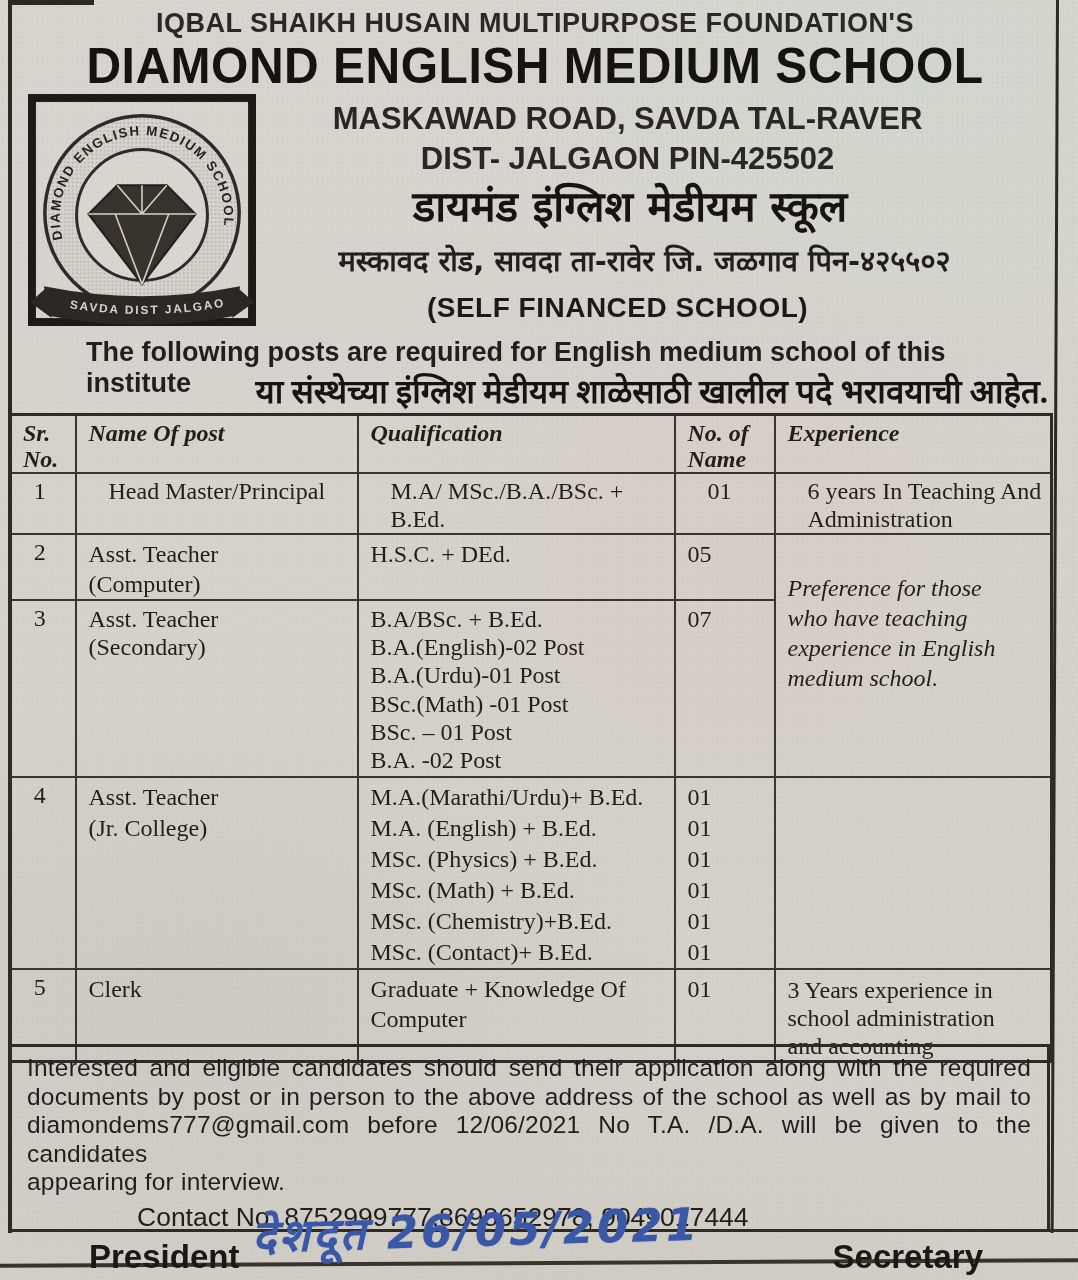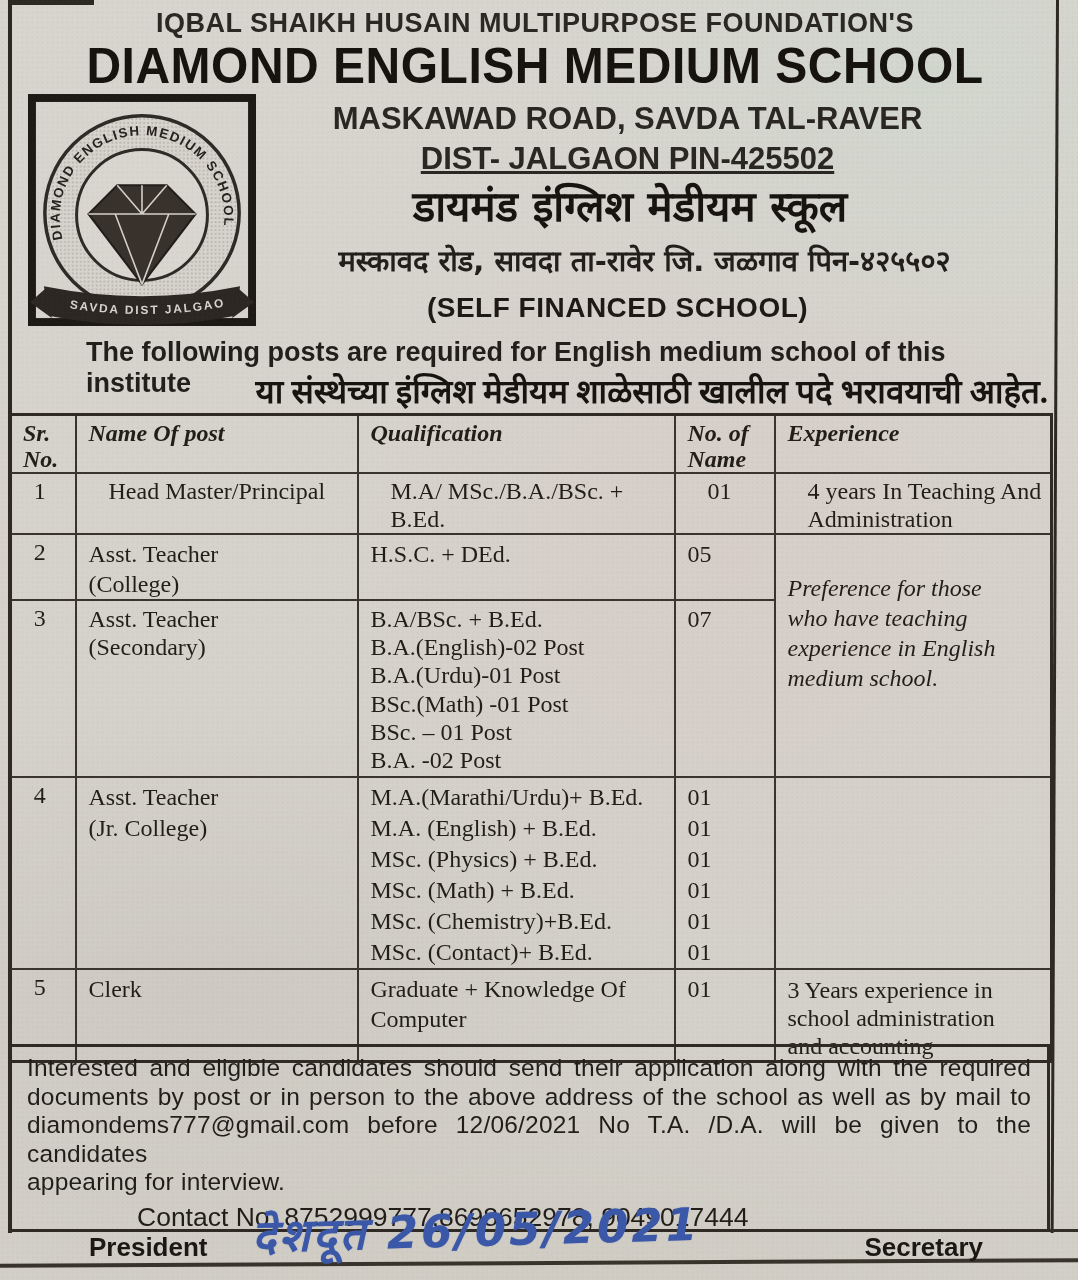--- a/index.html
+++ b/index.html
@@ -21,21 +21,21 @@
   .bLeft{position:absolute;left:8px;top:0;width:4px;height:1233px;background:#2c2822;}
   .bRight{position:absolute;left:1056px;top:0;width:3px;height:1233px;background:#2c2822;transform:rotate(.25deg);transform-origin:top;}
   .bTopSeg{position:absolute;left:8px;top:0;width:86px;height:5px;background:#2c2822;}
   .bBotExt{position:absolute;left:1044px;top:1229px;width:34px;height:3px;background:#332e27;}
   .ruleB{position:absolute;left:-4px;top:1261px;width:1090px;height:4px;background:#38332b;transform:rotate(-.3deg);}
   
   .hline{position:absolute;left:12px;right:20px;text-align:center;}
   .foundation{top:8px;font-size:27px;font-weight:700;letter-spacing:.5px;color:#2b2722;}
   .schoolname{top:38px;font-size:48px;font-weight:700;letter-spacing:.5px;color:#16130f;transform:scaleY(1.04);}
   .addr1{top:101px;padding-left:185px;font-size:31px;font-weight:700;color:#2a2621;}
-  .addr2{top:141px;padding-left:185px;font-size:31px;font-weight:700;color:#2a2621;text-decoration:underline;}
+  .addr2{top:141px;padding-left:185px;font-size:31px;font-weight:700;color:#2a2621;}
   .mrname{top:176px;padding-left:190px;font-size:42px;font-weight:700;color:#17140f;font-family:"DejaVu Sans",sans-serif;}
   .mraddr{top:240px;padding-left:190px;font-size:29px;font-weight:700;color:#221f1a;font-family:"DejaVu Sans",sans-serif;margin-left:29px;}
   .selffin{top:292px;padding-left:165px;font-size:28px;font-weight:700;letter-spacing:.5px;color:#1d1a15;}
   .introEn{top:337px;left:86px;right:40px;text-align:left;font-size:27px;font-weight:700;color:#221f1a;}
   .introMr{top:368px;left:82px;right:30px;text-align:right;font-size:33px;font-weight:700;color:#17140f;font-family:Liberation Serif, serif;}
   
   .logo{position:absolute;left:28px;top:94px;width:228px;height:234px;}
   
   table.posts{position:absolute;left:8px;top:413px;width:1042px;border-collapse:collapse;table-layout:fixed;
     font-family:"Liberation Serif","DejaVu Serif",serif;font-size:24px;color:#211e18;}
@@ -49,21 +49,21 @@
   .ln28 div{line-height:28.2px;}
   .ln31 div{line-height:31px;}
   .expMerged{padding-top:38px !important;}
   .expMerged div{line-height:30px;font-style:italic;}
   
   .footBox{position:absolute;left:8px;top:1044px;width:1042px;height:188px;border:3px solid #2f2a24;box-sizing:border-box;
     padding:7px 16px 0 16px;font-size:24.5px;color:#211e19;}
   .jline{text-align:justify;text-align-last:justify;line-height:28.6px;letter-spacing:.2px;}
   .jline.last{text-align-last:left;}
   .contact{margin-top:6px;line-height:29px;font-size:26.5px;padding-left:110px;}
-  .signRow{display:flex;justify-content:space-between;margin-top:0;line-height:31px;font-size:26px;font-weight:700;
+  .signRow{display:flex;justify-content:space-between;margin-top:9px;line-height:31px;font-size:33px;font-weight:700;
     padding:0 48px 0 62px;color:#1b1813;}
   
   .handw{position:absolute;left:252px;top:1198px;font-size:45px;font-style:italic;font-weight:700;color:#3b57a8;
     letter-spacing:3px;transform:rotate(-1.6deg);z-index:5;font-family:"DejaVu Sans",sans-serif;text-shadow:0 0 1px rgba(59,87,168,.6);}
 </style>
 </head>
 <body>
 
 <div class="bLeft"></div>
 <div class="bRight"></div>
@@ -146,29 +146,29 @@
           <div>Head Master/Principal</div>
         </td>
     <td>
           <div>M.A/ MSc./B.A./BSc. +</div>
           <div>B.Ed.</div>
         </td>
     <td>
           <div>01</div>
         </td>
     <td>
-          <div>4 years In Teaching And</div>
+          <div>6 years In Teaching And</div>
           <div>Administration</div>
         </td>
   </tr>
   <tr style="height:62px" class="ln30">
     <td class="cSr">2</td>
     <td>
           <div>Asst. Teacher</div>
-          <div>(College)</div>
+          <div>(Computer)</div>
         </td>
     <td>
           <div>H.S.C. + DEd.</div>
         </td>
     <td>
           <div>05</div>
         </td>
     <td rowspan="2" class="expMerged">
       <div>Preference for those</div>
       <div>who have teaching</div>

